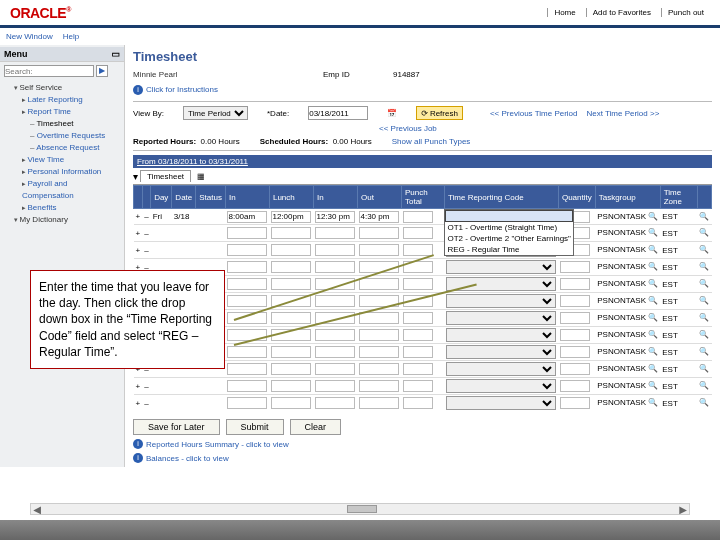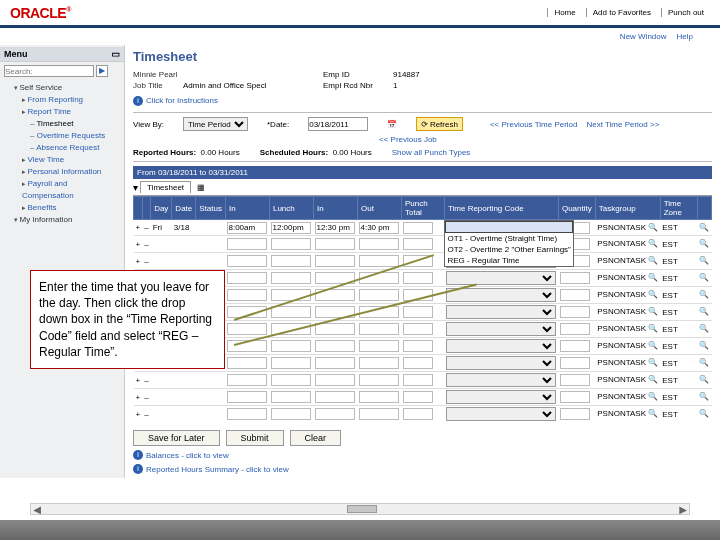--- a/index.html
+++ b/index.html
@@ -2,21 +2,21 @@
 <html><head>
 <meta charset="utf-8">
 <style>
   * { box-sizing: border-box; margin: 0; padding: 0; }
   body { font-family: Arial, sans-serif; font-size: 10px; background: #fff; width: 720px; height: 540px; overflow: hidden; position: relative; }
   .header { height: 28px; border-bottom: 3px solid #1a3d6d; display: flex; align-items: center; padding: 0 10px; justify-content: space-between; }
   .logo { color: #c00; font-weight: bold; font-size: 14px; letter-spacing: -0.5px; }
   .logo sup { font-size: 7px; }
   .top-links { display: flex; gap: 4px; font-size: 8px; }
   .top-links span { padding: 0 6px; border-left: 1px solid #999; }
-  .sub-header { display: flex; justify-content: flex-end; padding: 4px 27px; font-size: 8px; color: #2a5db0; gap: 10px; }
+  .sub-header { display: flex; padding: 4px 6px; font-size: 8px; color: #2a5db0; gap: 10px; }
   .main { display: flex; }
   .sidebar { width: 125px; background: #eef0f2; border-right: 1px solid #ccc; padding: 2px 0; }
   .menu-head { background: #d8dde4; padding: 2px 4px; font-weight: bold; font-size: 9px; display:flex; justify-content:space-between; border-bottom:1px solid #ccc;}
   .search-row { padding: 3px 4px; display:flex; gap:2px;}
   .search-row input { width: 90px; height: 12px; font-size:8px; border:1px solid #999;}
   .search-row .go { width:12px; height:12px; border:1px solid #999; background:#fff; font-size:8px; line-height:10px; text-align:center; color:#2a5db0;}
   .nav { padding: 2px 14px; font-size: 8px; line-height: 1.5; color: #2a5db0;}
   .nav .lvl0 { color:#333; }
   .nav .lvl0::before { content:"▾ "; font-size:7px; color:#555;}
   .nav .lvl1 { padding-left: 8px; }
@@ -34,21 +34,21 @@
   .instr .i { display:inline-block; width:10px; height:10px; background:#2a5db0; color:#fff; border-radius:50%; text-align:center; line-height:10px; font-size:7px; margin-right:3px;}
   .hr { border-top:1px solid #bbb; margin:4px 0;}
   .vb-row { display:flex; align-items:center; gap:19px; font-size:8px; margin:4px 0;}
   .vb-row select, .vb-row input { font-size:8px; height:14px; border:1px solid #999;}
   .refresh { display:inline-flex; align-items:center; border:1px solid #d4a000; background:#ffec9f; padding:0 4px; height:14px; font-size:8px; gap:2px;}
   .period-links { color:#2a5db0; margin-left:8px;}
   .prev-job { color:#2a5db0; font-size:8px; margin-left:246px; margin-bottom:2px;}
   .rep-row { display:flex; gap:20px; font-size:8px; margin:4px 0;}
   .rep-row b { font-weight:bold;}
   .rep-row .lnk { color:#2a5db0;}
-  .band { background:#3a5a9a; color:#fff; font-size:8px; padding:2px 4px;}
+  .band { background:#3a5a9a; color:#fff; font-size:8px; padding:2px 4px;text-decoration:underline;}
   .tabstrip { display:flex; align-items:center; gap:2px; border-bottom:1px solid #999; padding:2px 0;}
   .tabstrip .tab { background:#fff; border:1px solid #999; border-bottom:none; padding:1px 6px; font-size:8px;}
   .tabstrip .tool { margin-left:4px; font-size:8px;}
   table.grid { border-collapse:collapse; width:100%; font-size:8px;}
   table.grid th { background:#3a5a9a; color:#fff; font-weight:normal; padding:2px 3px; text-align:left; border:1px solid #5a7ab0;}
   table.grid td { border-top:1px solid #ddd; padding:1px 2px; height:16px;}
   table.grid input[type=text] { width:34px; height:12px; border:1px solid #bbb; font-size:8px;}
   table.grid input.wide { width:40px;}
   table.grid input.punch { width:30px;}
   .trc-cell select { width:110px; height:14px; font-size:8px; border:1px solid #999;}
@@ -93,45 +93,39 @@
     <div class="menu-head">
       <span>Menu</span>
       <span>▭</span>
     </div>
     <div class="search-row">
       <input type="text" placeholder="Search:" style="">
       <div class="go">▶</div>
     </div>
     <div class="nav" id="nav">
         <div class="lvl0">Self Service</div>
-        <div class="lvl1">From Reporting</div>
+        <div class="lvl1">Later Reporting</div>
         <div class="lvl1">Report Time</div>
         <div class="lvl2 active">Timesheet</div>
         <div class="lvl2">Overtime Requests</div>
         <div class="lvl2">Absence Request</div>
         <div class="lvl1">View Time</div>
         <div class="lvl1">Personal Information</div>
         <div class="lvl1">Payroll and Compensation</div>
         <div class="lvl1">Benefits</div>
-        <div class="lvl0">My Information</div>
+        <div class="lvl0">My Dictionary</div>
       </div>
   </div>
 
   <div class="content">
     <div class="page-title">Timesheet</div>
     <div class="info-row">
       <span class="lbl" style="width:190px; font-weight:normal;">Minnie Pearl</span>
       <span class="lbl2">Emp ID</span>
       <span>914887</span>
-    </div>
-    <div class="info-row">
-      <span class="lbl">Job Title</span>
-      <span class="val">Admin and Office Specl</span>
-      <span class="lbl2">Empl Rcd Nbr</span>
-      <span>1</span>
     </div>
     <div class="instr"><span class="i">i</span><span>Click for Instructions</span></div>
     <div class="hr"></div>
     <div class="vb-row">
       <span>View By:</span>
       <select><option>Time Period</option></select>
       <span>*Date:</span>
       <input type="text" style="width: 60px;" value="03/18/2011">
       <span>📅</span>
       <span class="refresh">
@@ -391,25 +385,25 @@
           </tr>
         </tbody>
     </table>
     <div class="buttons">
       <button>Save for Later</button>
       <button>Submit</button>
       <button>Clear</button>
     </div>
     <div class="foot-link">
         <span class="i">i</span>
-        <span>Balances - click to view</span>
+        <span>Reported Hours Summary - click to view</span>
       </div>
     <div class="foot-link">
         <span class="i">i</span>
-        <span>Reported Hours Summary - click to view</span>
+        <span>Balances - click to view</span>
       </div>
   </div>
 </div>
 
 <div class="callout">Enter the time that you leave for the day. Then click the drop down box in the “Time Reporting Code” field and select “REG – Regular Time”.</div>
 <div class="line1"></div>
 <div class="line2"></div>
 
 <div class="scrollbar-h">
   <span class="arr">◀</span>

